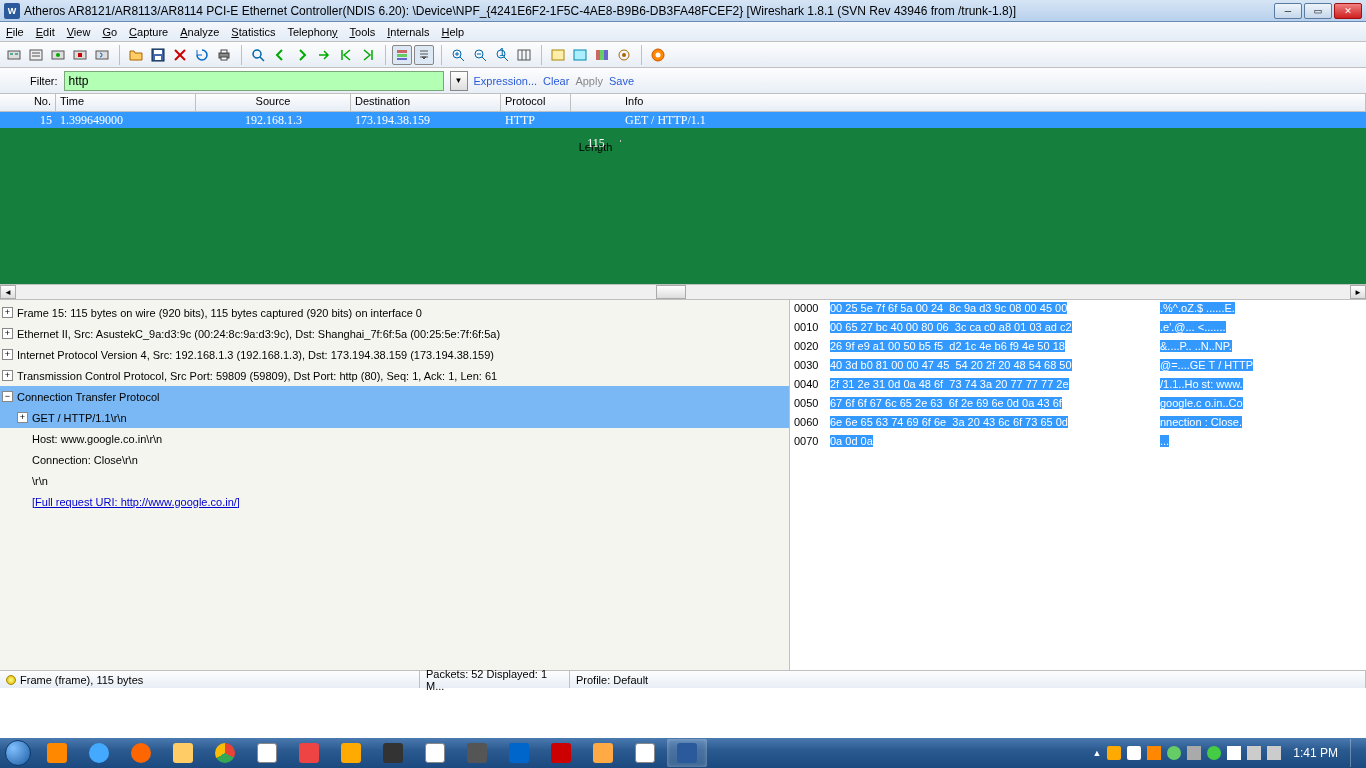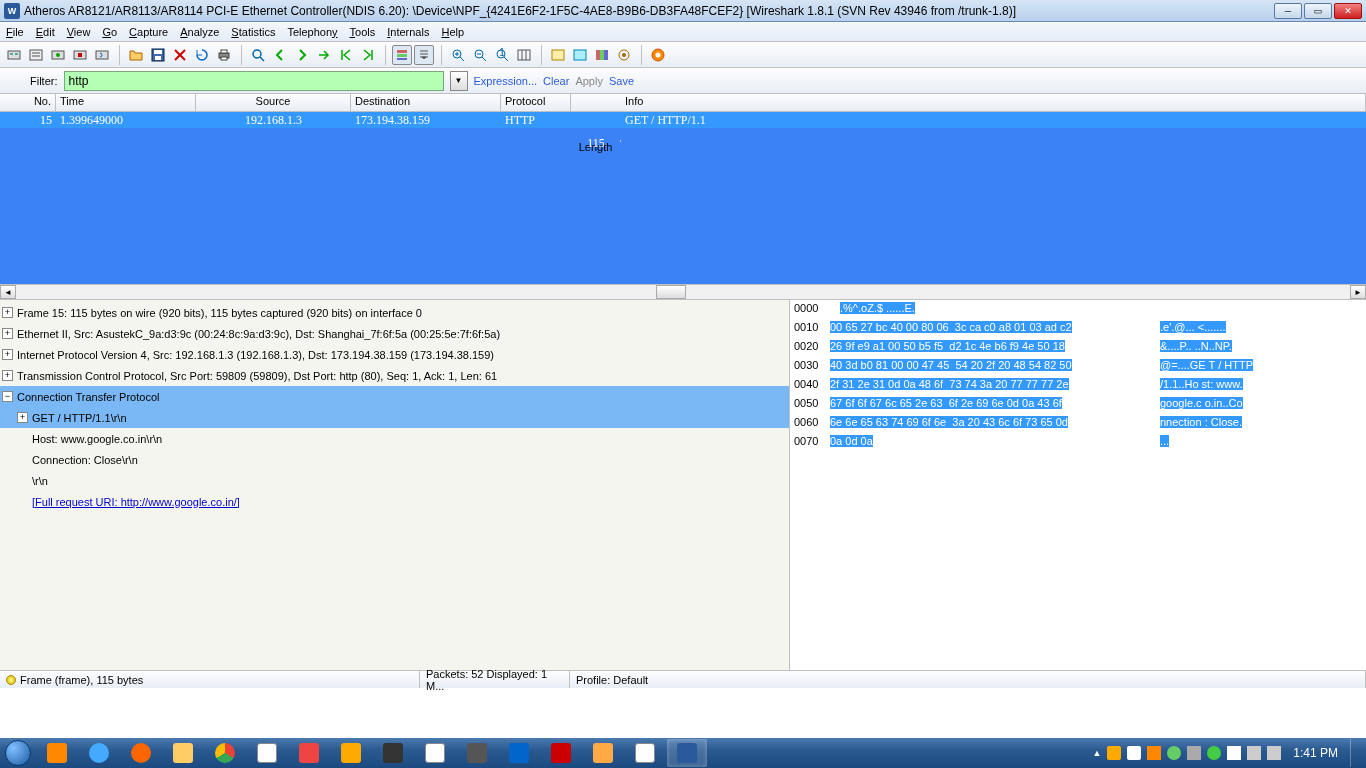--- a/index.html
+++ b/index.html
@@ -21,21 +21,21 @@
 .tsep { width: 6px; height: 20px; border-right: 1px solid #c0c0c0; margin-right: 4px; }
 .tbtn svg { width:16px; height:16px; }
 
 .filterbar { height: 26px; background: linear-gradient(#fdfdfe, #e8eef6); display: flex; align-items: center; padding: 0 6px; gap: 6px; border-bottom: 1px solid #c0c0c0; }
 .filterbar label { color:#000;padding-left:24px; }
 .filter-input { width: 380px; height: 20px; background: #b3ffb3; border: 1px solid #7aa87a; padding: 0 4px; font-size:12px; }
 .filter-drop { width: 18px; height: 20px; border: 1px solid #888; background: linear-gradient(#fff,#ddd); display:flex; align-items:center; justify-content:center; font-size:8px; }
 .flink { color: #2a5bd7; cursor: default; }
 .flink.disabled { color: #888; }
 
-.packet-list { height: 190px; background:#3b82f6; overflow:hidden; position:relative; }
+.packet-list { height: 190px; background:#15803d; overflow:hidden; position:relative; }
 .pl-header { display:flex; background: linear-gradient(#fdfdfe, #e8eef6); border-bottom:1px solid #c0c0c0; height:18px; }
 .pl-header div { padding:1px 4px; border-right:1px solid #c0c0c0; font-size:11px; }
 .pl-row { display:flex; height:16px; align-items:center; }
 .pl-row.selected { background:#3399ff; color:#fff; }
 .pl-row div { padding:0 4px; font-size:12px; font-family:"Segoe UI"; white-space:nowrap; overflow:hidden; }
 .col-no { width:56px; text-align:right; }
 .col-time { width:140px; }
 .col-src { width:155px;text-align:center; }
 .col-dst { width:150px; }
 .col-proto { width:70px; }
@@ -355,24 +355,24 @@
     <div class="tree-row">
         <span class="indent" style="width:30px"></span>
         <span>\r\n</span>
       </div>
     <div class="tree-row">
         <span class="indent" style="width:30px"></span>
         <span class="link">[Full request URI: http://www.google.co.in/]</span>
       </div>
   </div>
   <div class="hexpane" id="hexpane">
-      <div class="hexrow"><span class="hexoff">0000</span><span class="hexascii"><span class="hl">.%^.oZ.$ ......E.</span></span></div>
+      <div class="hexrow"><span class="hexoff">0000</span><span class="hexbytes"><span class="hl">00 25 5e 7f 6f 5a 00 24  8c 9a d3 9c 08 00 45 00</span></span><span class="hexascii"><span class="hl">.%^.oZ.$ ......E.</span></span></div>
       <div class="hexrow"><span class="hexoff">0010</span><span class="hexbytes"><span class="hl">00 65 27 bc 40 00 80 06  3c ca c0 a8 01 03 ad c2</span></span><span class="hexascii"><span class="hl">.e'.@... &lt;.......</span></span></div>
       <div class="hexrow"><span class="hexoff">0020</span><span class="hexbytes"><span class="hl">26 9f e9 a1 00 50 b5 f5  d2 1c 4e b6 f9 4e 50 18</span></span><span class="hexascii"><span class="hl">&amp;....P.. ..N..NP.</span></span></div>
-      <div class="hexrow"><span class="hexoff">0030</span><span class="hexbytes"><span class="hl">40 3d b0 81 00 00 47 45  54 20 2f 20 48 54 82 50</span></span><span class="hexascii"><span class="hl">@=....GE T / HTTP</span></span></div>
+      <div class="hexrow"><span class="hexoff">0030</span><span class="hexbytes"><span class="hl">40 3d b0 81 00 00 47 45  54 20 2f 20 48 54 68 50</span></span><span class="hexascii"><span class="hl">@=....GE T / HTTP</span></span></div>
       <div class="hexrow"><span class="hexoff">0040</span><span class="hexbytes"><span class="hl">2f 31 2e 31 0d 0a 48 6f  73 74 3a 20 77 77 77 2e</span></span><span class="hexascii"><span class="hl">/1.1..Ho st: www.</span></span></div>
       <div class="hexrow"><span class="hexoff">0050</span><span class="hexbytes"><span class="hl">67 6f 6f 67 6c 65 2e 63  6f 2e 69 6e 0d 0a 43 6f</span></span><span class="hexascii"><span class="hl">google.c o.in..Co</span></span></div>
       <div class="hexrow"><span class="hexoff">0060</span><span class="hexbytes"><span class="hl">6e 6e 65 63 74 69 6f 6e  3a 20 43 6c 6f 73 65 0d</span></span><span class="hexascii"><span class="hl">nnection : Close.</span></span></div>
       <div class="hexrow"><span class="hexoff">0070</span><span class="hexbytes"><span class="hl">0a 0d 0a</span></span><span class="hexascii"><span class="hl">...</span></span></div>
     </div>
 </div>
 
 <div class="statusbar">
   <div class="cell" style="width:420px">
       <span class="bulb"></span>

